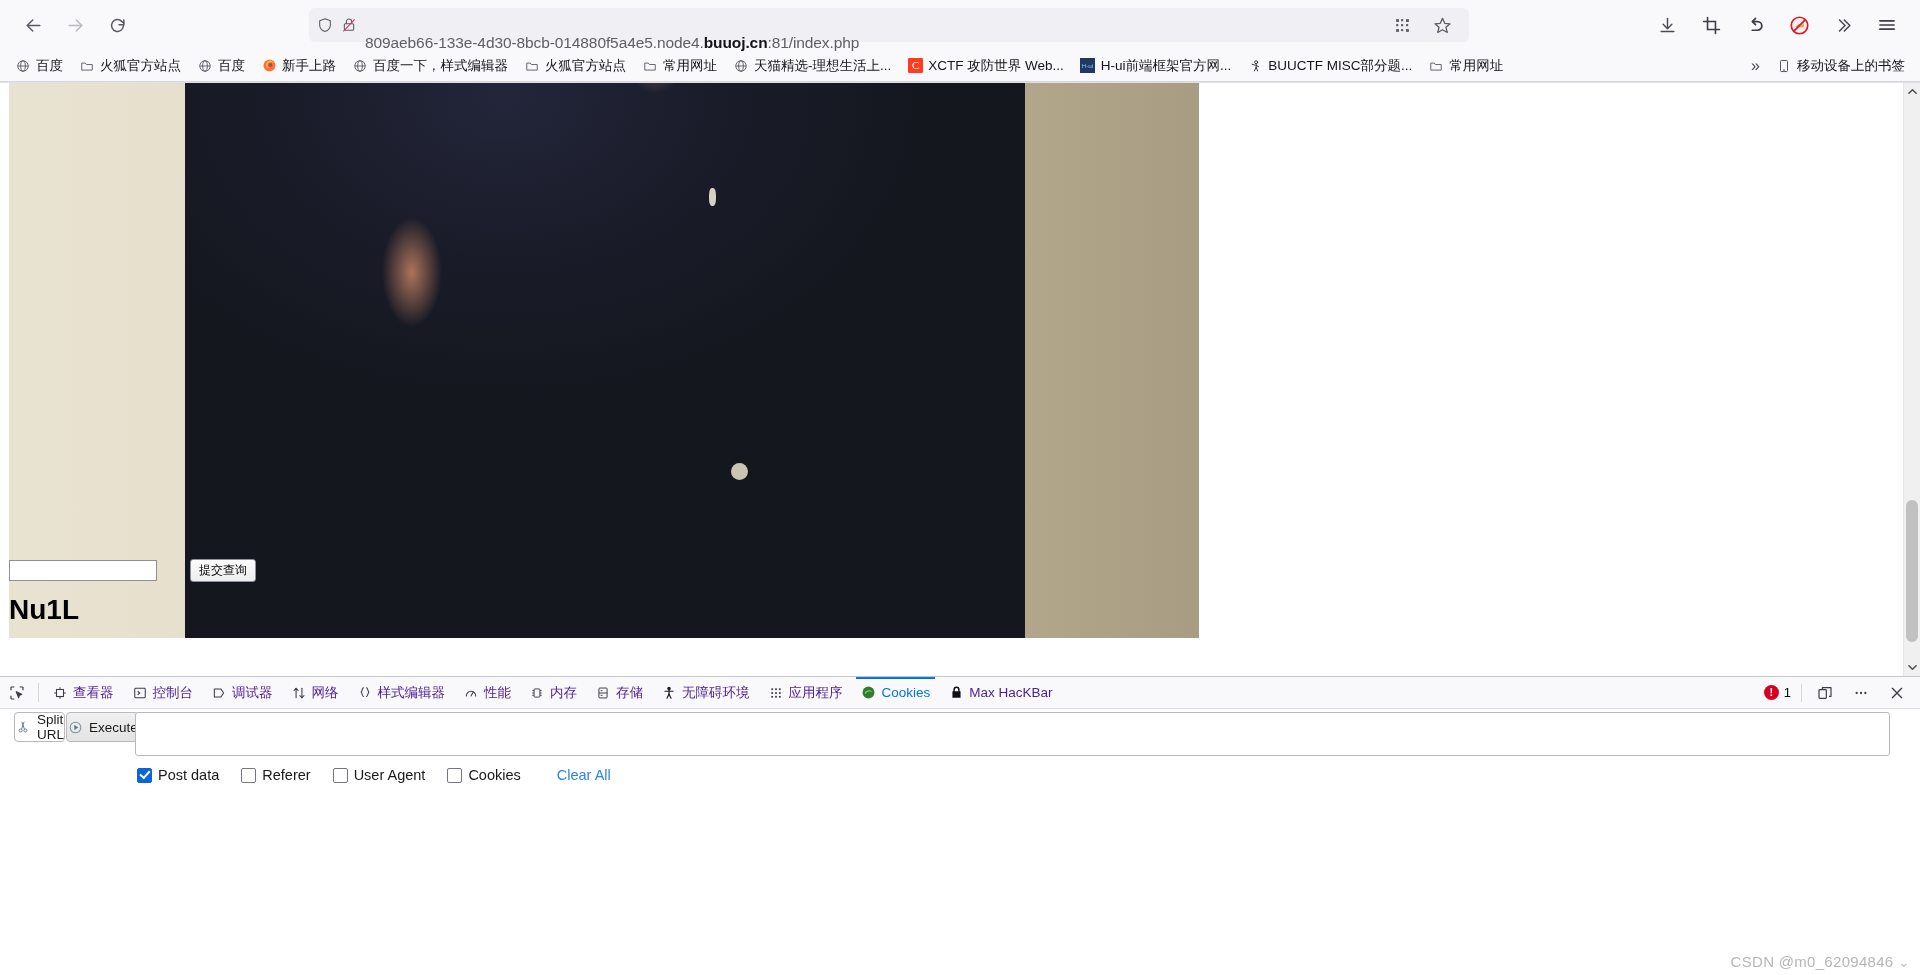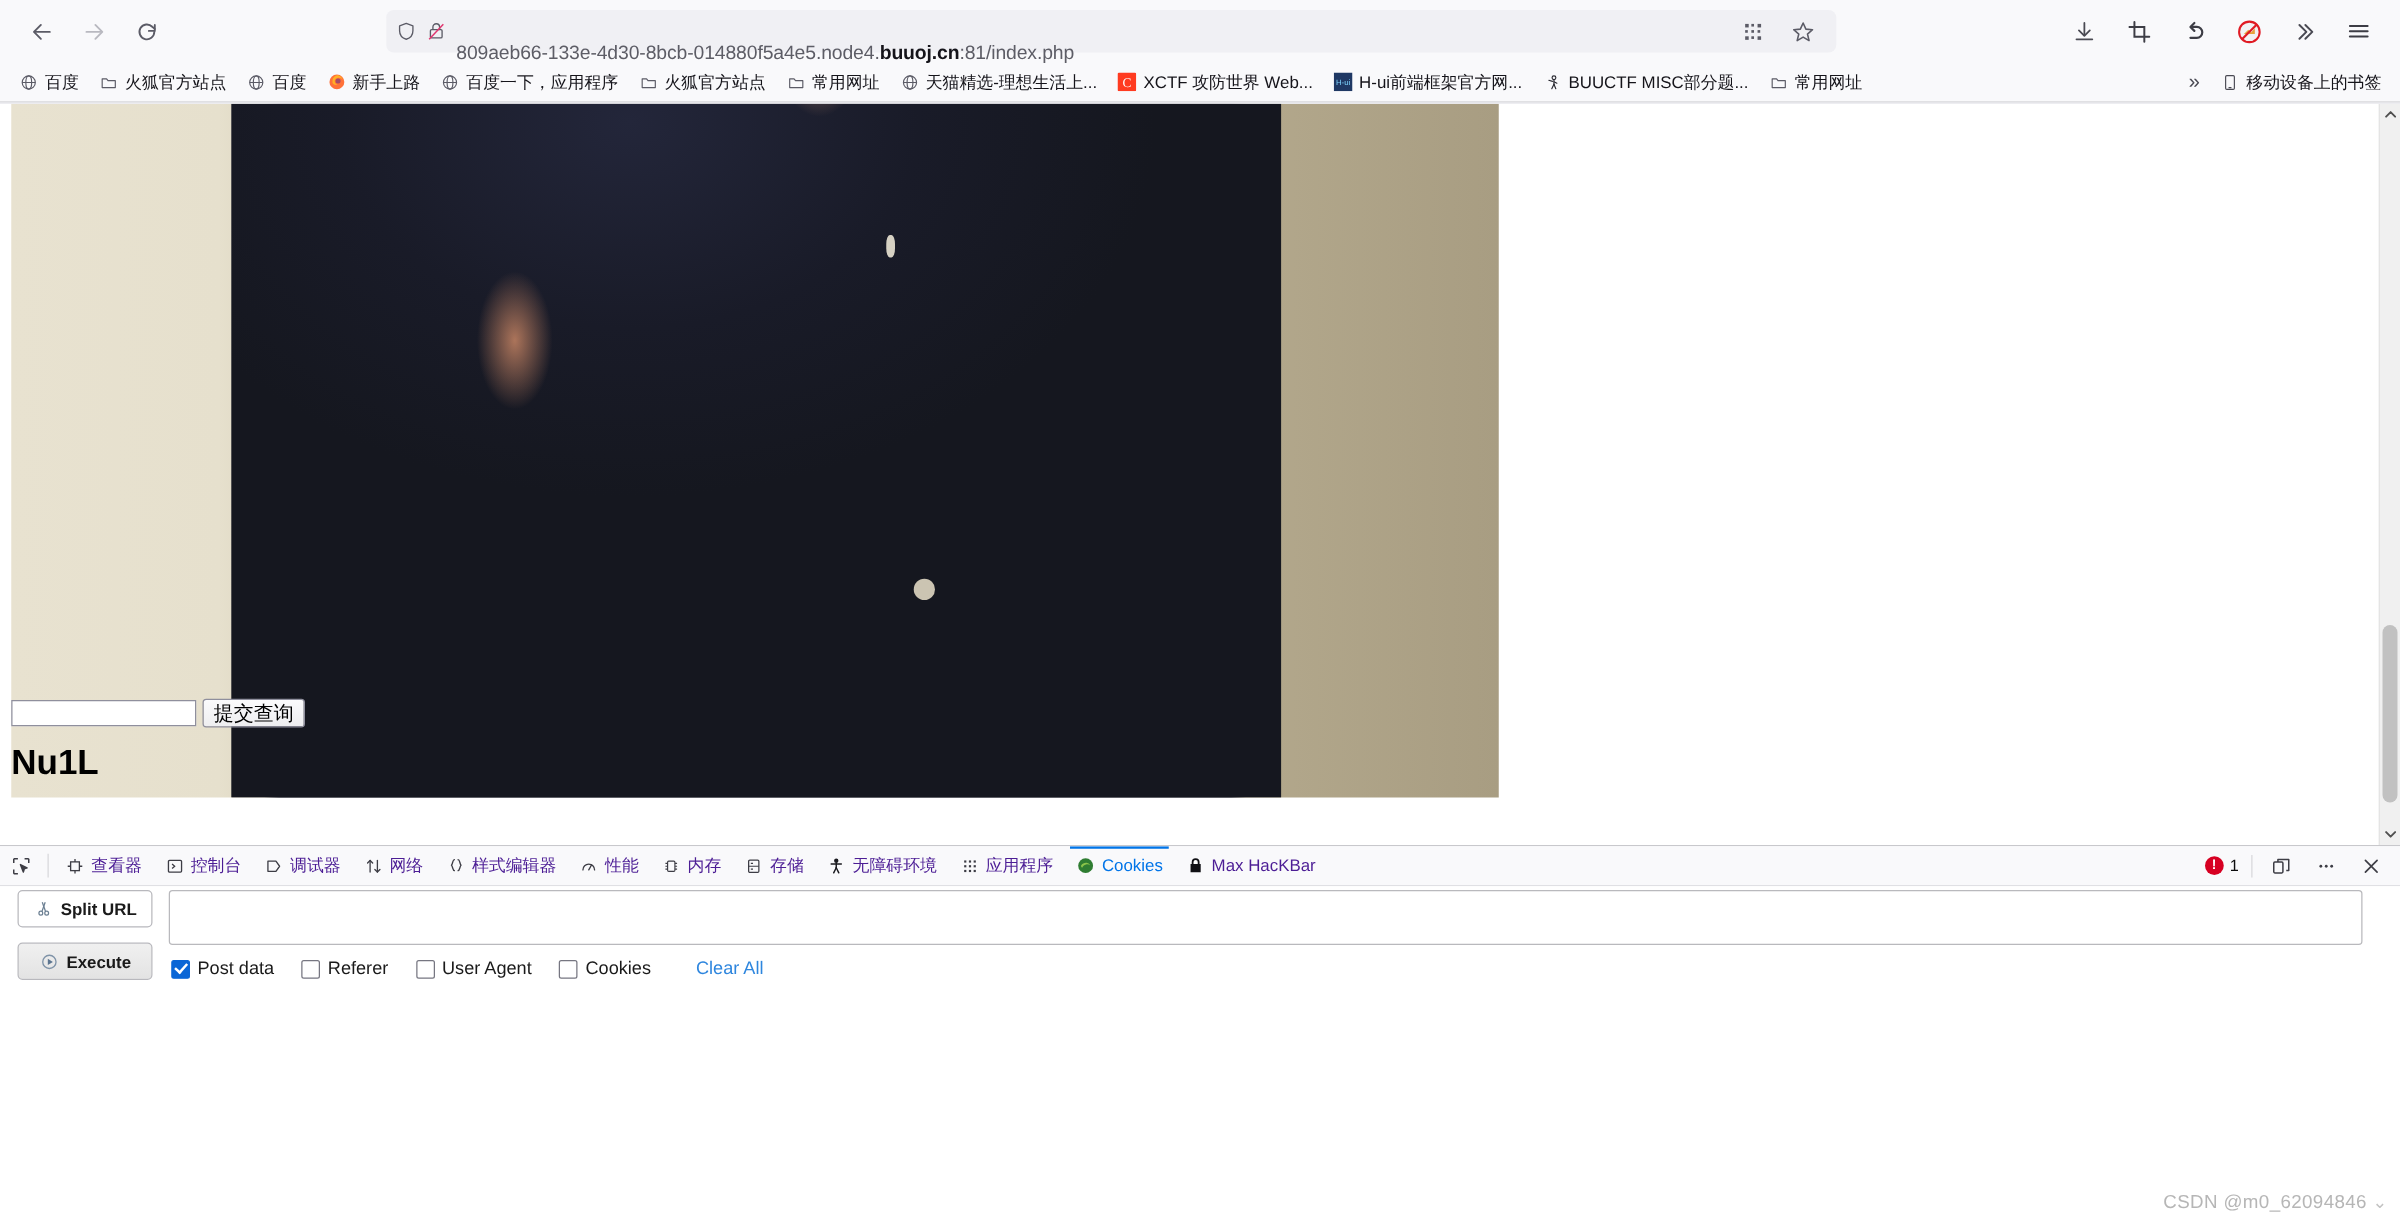--- a/index.html
+++ b/index.html
@@ -157,23 +157,24 @@
     font-size: 13px;
     padding: 1px 3px;
     font-family: "Liberation Sans", sans-serif;
   }
   .q-submit {
     height: 23px;
     padding: 1px 8px;
     border: 1px solid #8f8f9d;
     border-radius: 3px;
     background: linear-gradient(to bottom, #fbfbfc 0%, #eeeef0 100%);
-    font-size: 16px;
+    font-size: 12px;
     color: #000;
     font-family: "Liberation Sans", sans-serif;
+    margin-left: 28px;
   }
   .result-text {
     position: absolute;
     left: 9px;
     top: 510px;
     font-size: 28px;
     font-weight: 700;
     color: #000;
     line-height: 1.2;
   }
@@ -265,23 +266,22 @@
     position: relative;
     overflow: hidden;
     display: flex;
     padding: 3px 0 0 0;
   }
   .hb-left {
     width: 135px;
     flex: 0 0 auto;
     padding-left: 14px;
     display: flex;
-    flex-direction: column;
-    gap: 12px;
-    font-weight: bold;
+    flex-direction: row;
+    gap: 1px;
   }
   .hb-btn {
     width: 108px;
     height: 30px;
     display: flex;
     align-items: center;
     justify-content: center;
     gap: 6px;
     border: 1px solid #b8b8bd;
     border-radius: 4px;
@@ -548,21 +548,21 @@
     </div>
 
     <div class="bm">
       <span class="bm-ico">
           <svg width="14" height="14" viewBox="0 0 24 24" fill="none" stroke="#5b5b66" stroke-width="1.6">
             <circle cx="12" cy="12" r="9"></circle>
             <ellipse cx="12" cy="12" rx="4" ry="9"></ellipse>
             <line x1="3" y1="12" x2="21" y2="12"></line>
           </svg>
         </span>
-      <span class="bm-label">百度一下，应用程序</span>
+      <span class="bm-label">百度一下，样式编辑器</span>
     </div>
 
     <div class="bm">
       <span class="bm-ico">
           <svg width="14" height="14" viewBox="0 0 24 24" fill="none" stroke="#5b5b66" stroke-width="1.6" stroke-linejoin="round">
             <path d="M3 7h6l2 2.5h10V19H3z"></path>
           </svg>
         </span>
       <span class="bm-label">火狐官方站点</span>
     </div>

